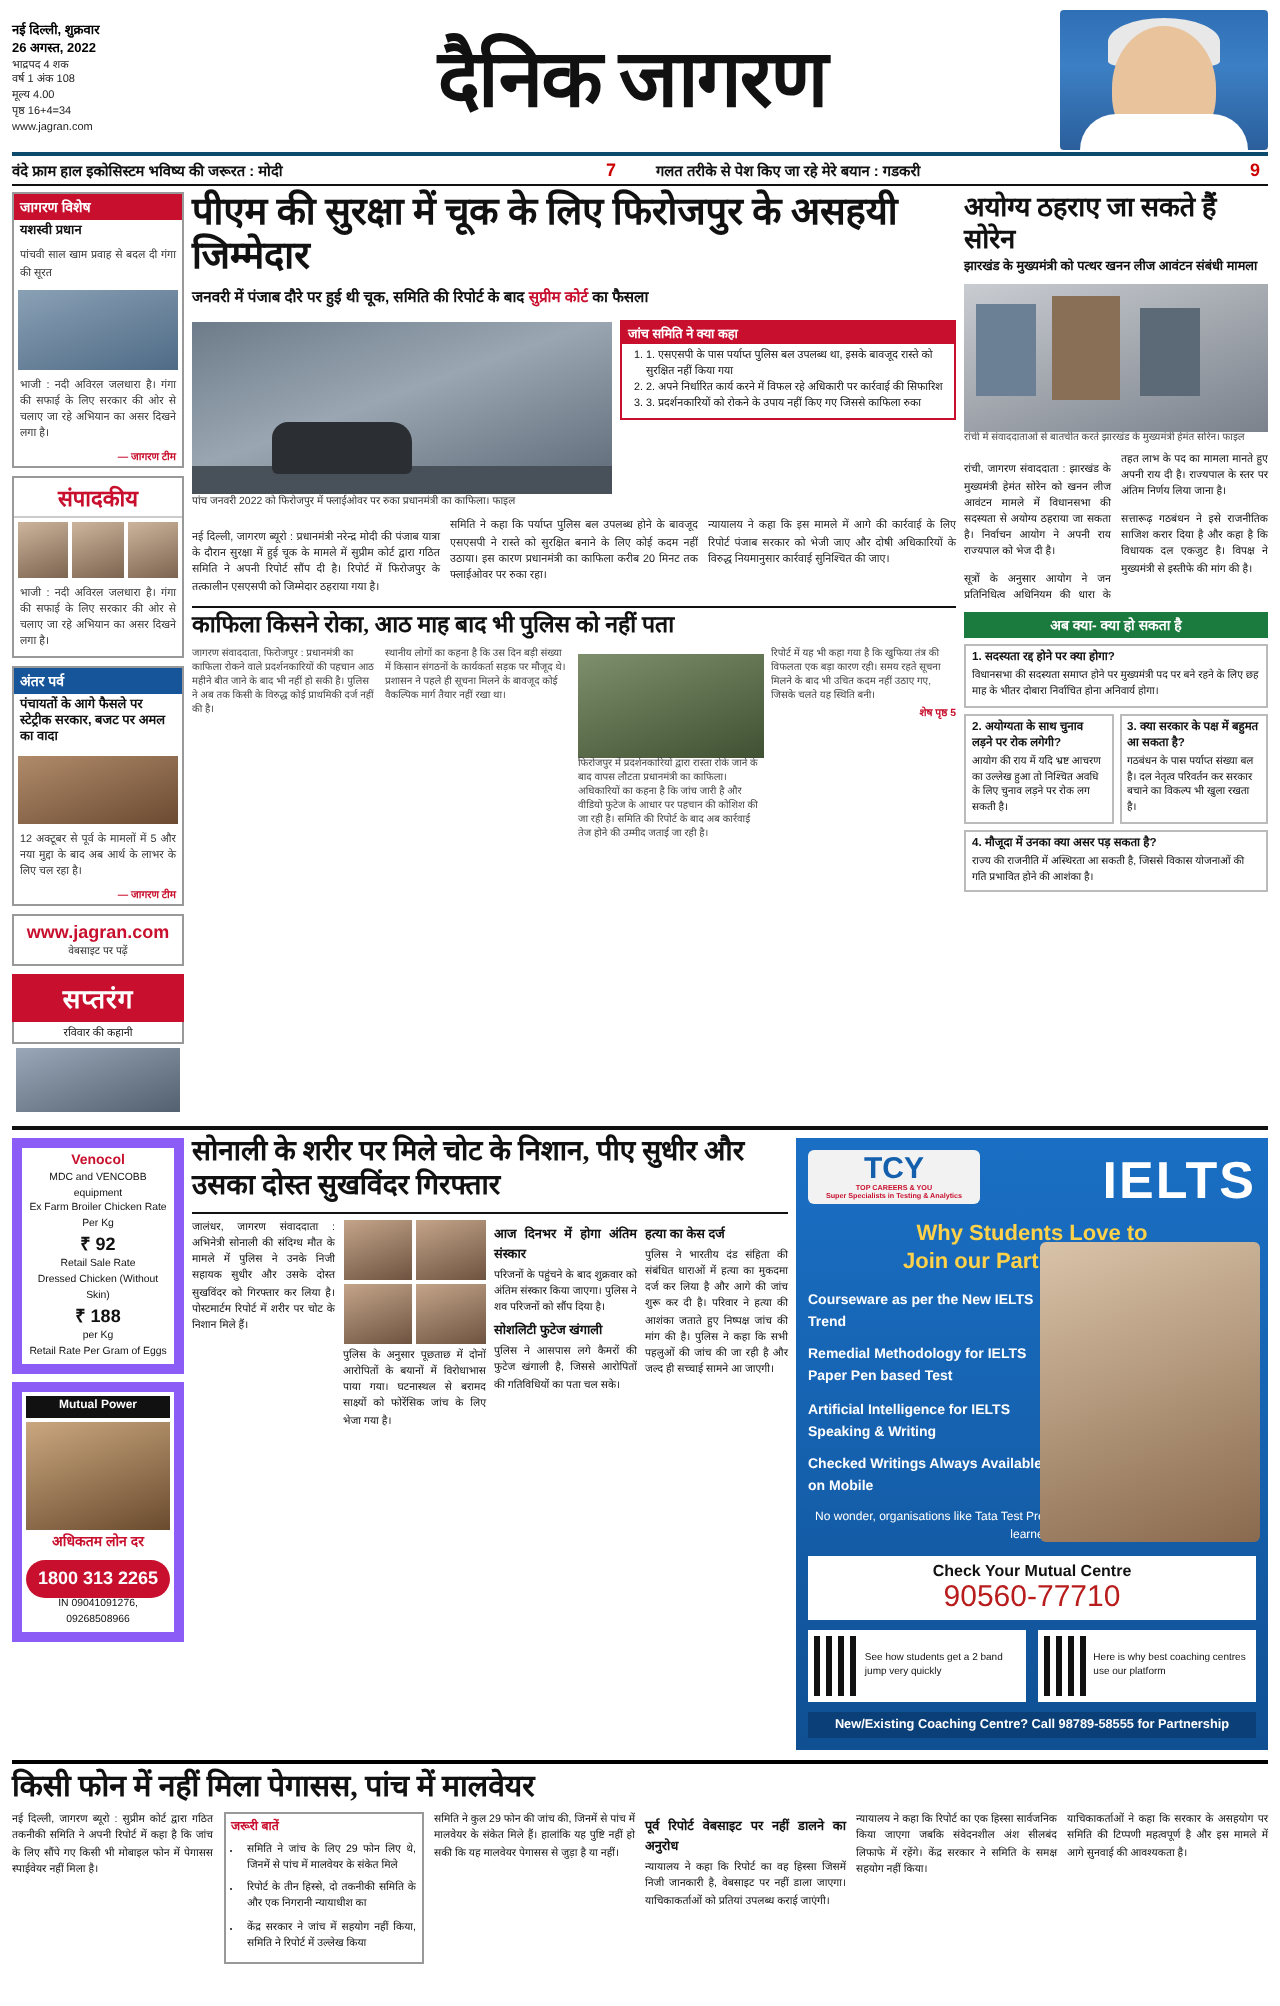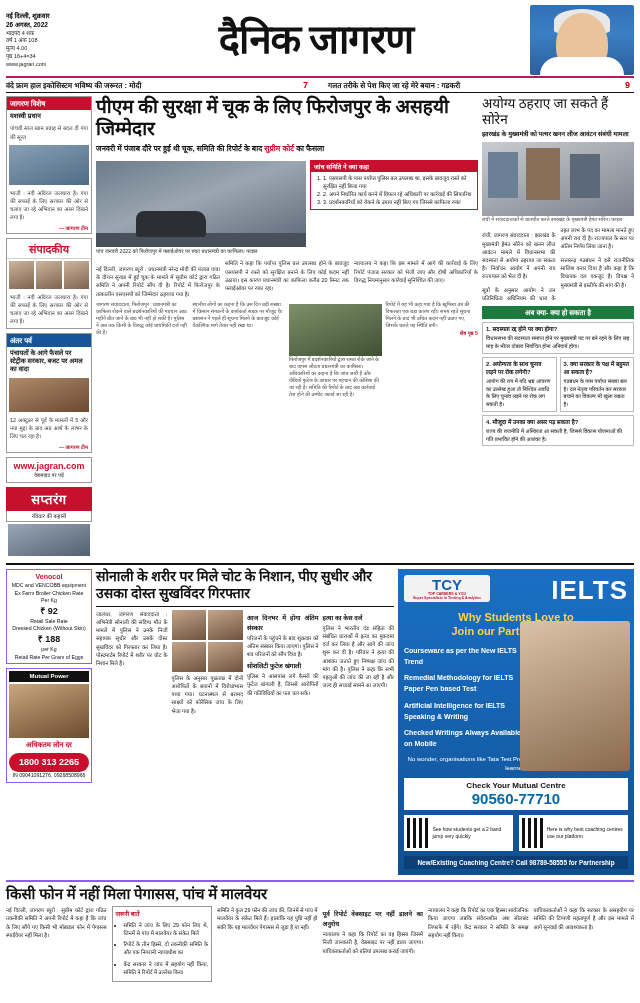--- a/index.html
+++ b/index.html
@@ -7,21 +7,21 @@
   body {
     width: 640px; height: 1003px;
     background: #ffffff;
     font-family: "Liberation Sans", sans-serif;
     color: #111;
     overflow: hidden;
   }
   .page { width:640px; height:1003px; position:relative; padding:4px 6px; }
 
   
-  .masthead { display:flex; align-items:center; height:74px; border-bottom:2px solid #be185d; }
+  .masthead { display:flex; align-items:center; height:74px; border-bottom:2px solid #0c4a6e; }
   .mh-left { width:96px; font-size:5.5px; line-height:1.45; color:#222; padding-right:4px; }
   .mh-left .date { font-weight:bold; font-size:6.5px; color:#000; }
   .mh-left .row { white-space:nowrap; }
   .mh-mid { flex:1; text-align:center; }
   .mh-title { font-family:"Liberation Serif", serif; font-weight:bold; font-size:40px; letter-spacing:-1px; color:#111; line-height:1; }
   .mh-right { width:104px; height:70px; position:relative; }
   .mh-portrait { position:absolute; right:0; top:0; width:104px; height:70px;
      background:linear-gradient(180deg,#2f6fb5 0%, #3c7fc4 40%, #2b5f9c 100%);
      border-radius:2px; overflow:hidden; }
   .mh-face { position:absolute; left:26px; top:8px; width:52px; height:62px; background:#e9c39c; border-radius:50% 50% 44% 44%; }
@@ -75,40 +75,40 @@
   .redbox-h { background:#c8102e; color:#fff; font-size:6.4px; font-weight:bold; padding:1px 3px; }
   .redbox ol { margin:0; padding:2px 3px 2px 12px; font-size:5.4px; line-height:1.5; }
 
   .sub-head { font-family:"Liberation Serif", serif; font-weight:bold; font-size:11.5px; line-height:1.2; margin-top:5px; border-top:1px solid #111; padding-top:3px; }
   .cols3 { column-count:3; column-gap:5px; font-size:5.4px; line-height:1.55; text-align:justify; color:#222; margin-top:3px; }
   .mid-photo { height:52px; background:linear-gradient(160deg,#7d8f6b,#3f5132); margin-top:3px; }
   .small-cap { font-size:5px; color:#444; line-height:1.4; }
   .contd { font-size:5.2px; color:#c8102e; text-align:right; font-weight:bold; }
 
   
-  .r-head { font-family:"Liberation Serif", serif; font-weight:normal; font-size:13.5px; line-height:1.2; }
+  .r-head { font-family:"Liberation Serif", serif; font-weight:bold; font-size:13.5px; line-height:1.2; }
   .r-sub { font-size:6.4px; font-weight:bold; margin-top:2px; line-height:1.35; }
   .r-photo { height:74px; margin-top:3px; background:linear-gradient(160deg,#c9ccd1,#7b828c); position:relative; }
   .r-photo .p1 { position:absolute; left:6px; top:10px; width:30px; height:46px; background:#6b7f95; }
   .r-photo .p2 { position:absolute; left:44px; top:6px; width:34px; height:52px; background:#8a6f57; }
   .r-photo .p3 { position:absolute; left:88px; top:12px; width:30px; height:44px; background:#5c6a78; }
   .r-cols2 { column-count:2; column-gap:5px; font-size:5.3px; line-height:1.55; text-align:justify; margin-top:3px; }
   .q-head { background:#1b7a3d; color:#fff; font-size:7px; font-weight:bold; padding:2px 4px; margin-top:4px; text-align:center; }
   .q-grid { display:grid; grid-template-columns:1fr 1fr; gap:3px; margin-top:3px; }
   .q-card { border:1px solid #bbb; padding:2px 3px; font-size:5.2px; line-height:1.5; }
   .q-card b { display:block; font-size:5.8px; margin-bottom:1px; color:#111; }
   .q-card.full { grid-column: span 2; }
 
   
   .band2 { display:flex; gap:4px; margin-top:5px; border-top:2px solid #111; padding-top:4px; }
   .b2-left { width:86px; }
   .b2-mid { flex:1; }
   .b2-right { width:236px; }
 
-  .ad-small { border:1px solid #8b5cf6; margin-bottom:4px; padding:2px; text-align:center; font-size:5.2px; line-height:1.45; }
+  .ad-small { border:5px solid #8b5cf6; margin-bottom:4px; padding:2px; text-align:center; font-size:5.2px; line-height:1.45; }
   .ad-red { color:#c8102e; font-weight:bold; font-size:7px; }
   .ad-price { font-weight:bold; font-size:9px; color:#111; }
   .ad-black { background:#111; color:#fff; font-weight:bold; font-size:6px; padding:1px; }
   .ad-photo { height:54px; background:linear-gradient(160deg,#caa77f,#6a4b2e); margin:2px 0; }
   .ad-phone { background:#c8102e; color:#fff; font-weight:bold; font-size:9px; text-align:center; padding:3px; border-radius:10px; margin-top:3px; }
 
   .b2-head { font-family:"Liberation Serif", serif; font-weight:bold; font-size:14px; line-height:1.2; border-bottom:1px solid #111; padding-bottom:3px; }
   .b2-cols { display:flex; gap:4px; margin-top:3px; }
   .b2-c { flex:1; font-size:5.3px; line-height:1.55; text-align:justify; }
   .mugs { display:flex; gap:2px; margin-bottom:2px; }
@@ -121,31 +121,31 @@
   .tcy-t { font-weight:bold; font-size:15px; color:#1560ad; line-height:1; }
   .tcy-s { font-size:3.6px; color:#c8102e; font-weight:bold; }
   .ielts-top { display:flex; justify-content:space-between; align-items:flex-start; }
   .ielts-word { font-weight:bold; font-size:26px; letter-spacing:1px; }
   .ielts-yellow { color:#ffd24a; font-weight:bold; font-size:11px; text-align:center; line-height:1.3; margin-top:4px; }
   .ielts-list { font-size:7px; line-height:1.6; margin-top:6px; width:120px; }
   .ielts-list div { margin-bottom:5px; font-weight:bold; }
   .ielts-photo { position:absolute; right:4px; top:52px; width:110px; height:150px; background:linear-gradient(160deg,#d9c3a8,#8a6a4e); border-radius:3px; }
   .ielts-note { font-size:6px; text-align:center; margin-top:6px; line-height:1.5; }
   .ielts-cta { background:#fff; color:#111; text-align:center; font-weight:bold; font-size:8px; padding:3px; margin-top:5px; }
-  .ielts-num { color:#0369a1; font-size:15px; font-weight:bold; }
+  .ielts-num { color:#b91c1c; font-size:15px; font-weight:normal; }
   .qr-row { display:flex; gap:6px; margin-top:5px; }
   .qr-cell { flex:1; background:#fff; color:#111; display:flex; gap:4px; align-items:center; padding:3px; }
   .qr { width:30px; height:30px; background:
      repeating-linear-gradient(90deg,#111 0 3px,#fff 3px 6px),
      repeating-linear-gradient(0deg,#111 0 3px,transparent 3px 6px); }
   .qr-txt { font-size:5px; line-height:1.4; }
   .ielts-foot { background:#0b3f78; color:#fff; text-align:center; font-size:6.4px; font-weight:bold; padding:3px; margin-top:5px; }
 
   
-  .band3 { margin-top:5px; border-top:2px solid #8b5cf6; padding-top:3px; display:flex; gap:4px; }
+  .band3 { margin-top:5px; border-top:2px solid #000000; padding-top:3px; display:flex; gap:4px; }
   .b3-left { flex:1; }
   .b3-head { font-family:"Liberation Serif", serif; font-weight:bold; font-size:15px; line-height:1.2; }
   .b3-cols { display:flex; gap:5px; margin-top:3px; }
   .b3-c { flex:1; font-size:5.3px; line-height:1.55; text-align:justify; }
   .box-y { border:1px solid #999; padding:2px 3px; }
   .box-y-h { font-weight:bold; font-size:6.2px; color:#c8102e; margin-bottom:2px; }
   .box-y ul { margin:0; padding-left:8px; }
   .box-y li { margin-bottom:3px; }
 </style>
 </head>
@@ -253,20 +253,21 @@
           </div>
         </div>
       </div>
 
       <div class="cols3">
         <p>नई दिल्ली, जागरण ब्यूरो : प्रधानमंत्री नरेन्द्र मोदी की पंजाब यात्रा के दौरान सुरक्षा में हुई चूक के मामले में सुप्रीम कोर्ट द्वारा गठित समिति ने अपनी रिपोर्ट सौंप दी है। रिपोर्ट में फिरोजपुर के तत्कालीन एसएसपी को जिम्मेदार ठहराया गया है।</p>
         <p>समिति ने कहा कि पर्याप्त पुलिस बल उपलब्ध होने के बावजूद एसएसपी ने रास्ते को सुरक्षित बनाने के लिए कोई कदम नहीं उठाया। इस कारण प्रधानमंत्री का काफिला करीब 20 मिनट तक फ्लाईओवर पर रुका रहा।</p>
         <p>न्यायालय ने कहा कि इस मामले में आगे की कार्रवाई के लिए रिपोर्ट पंजाब सरकार को भेजी जाए और दोषी अधिकारियों के विरुद्ध नियमानुसार कार्रवाई सुनिश्चित की जाए।</p>
       </div>
 
+      <div class="sub-head">काफिला किसने रोका, आठ माह बाद भी पुलिस को नहीं पता</div>
 
       <div style="display:flex; gap:4px; margin-top:3px;">
         <div style="flex:1;">
           <div class="small-cap">जागरण संवाददाता, फिरोजपुर : प्रधानमंत्री का काफिला रोकने वाले प्रदर्शनकारियों की पहचान आठ महीने बीत जाने के बाद भी नहीं हो सकी है। पुलिस ने अब तक किसी के विरुद्ध कोई प्राथमिकी दर्ज नहीं की है।</div>
         </div>
         <div style="flex:1;">
           <div class="small-cap">स्थानीय लोगों का कहना है कि उस दिन बड़ी संख्या में किसान संगठनों के कार्यकर्ता सड़क पर मौजूद थे। प्रशासन ने पहले ही सूचना मिलने के बावजूद कोई वैकल्पिक मार्ग तैयार नहीं रखा था।</div>
         </div>
         <div style="flex:1;">
           <div class="mid-photo"></div>

